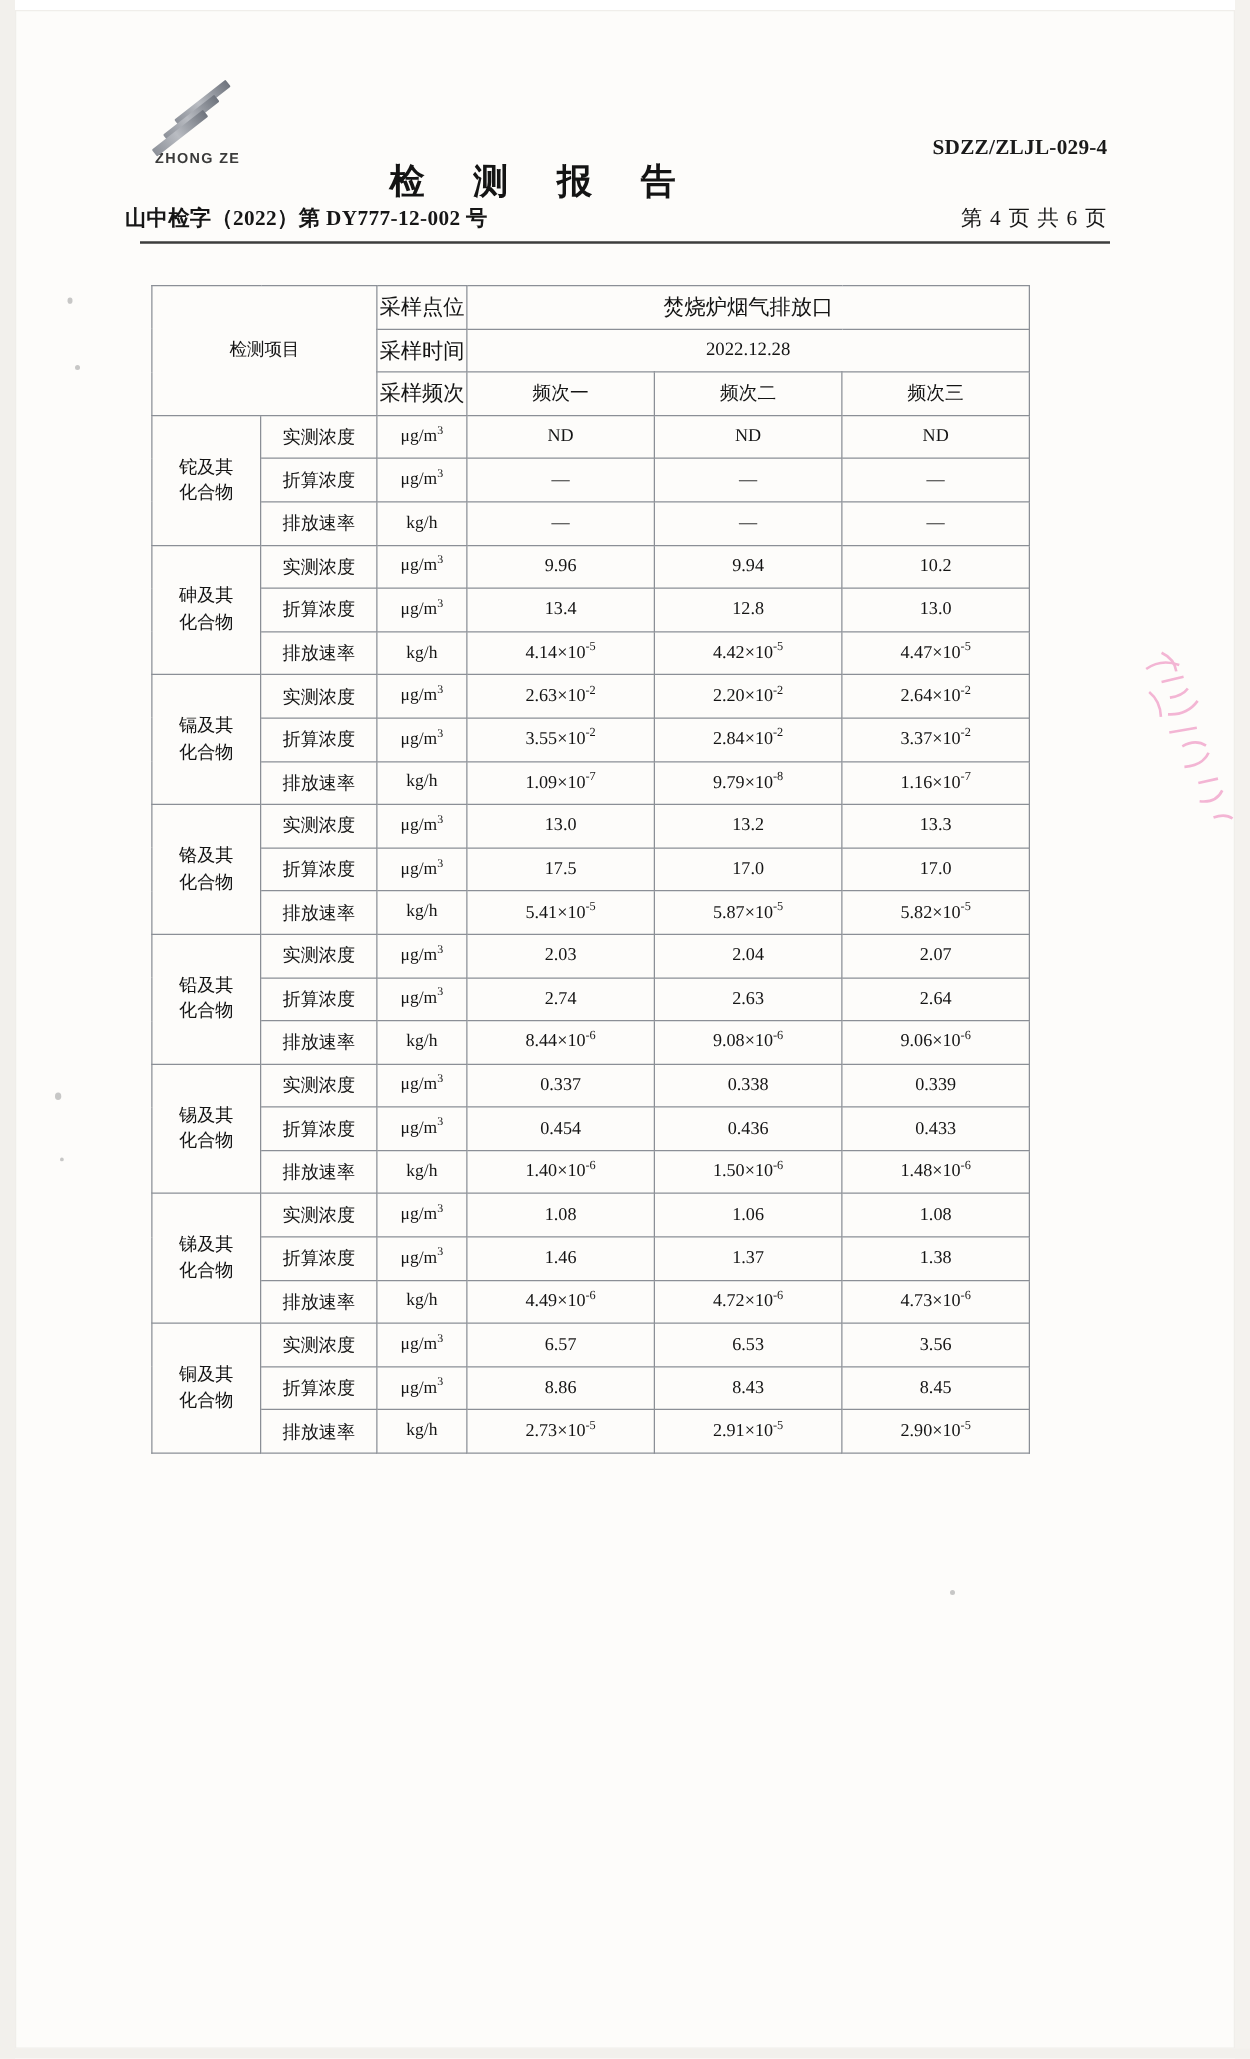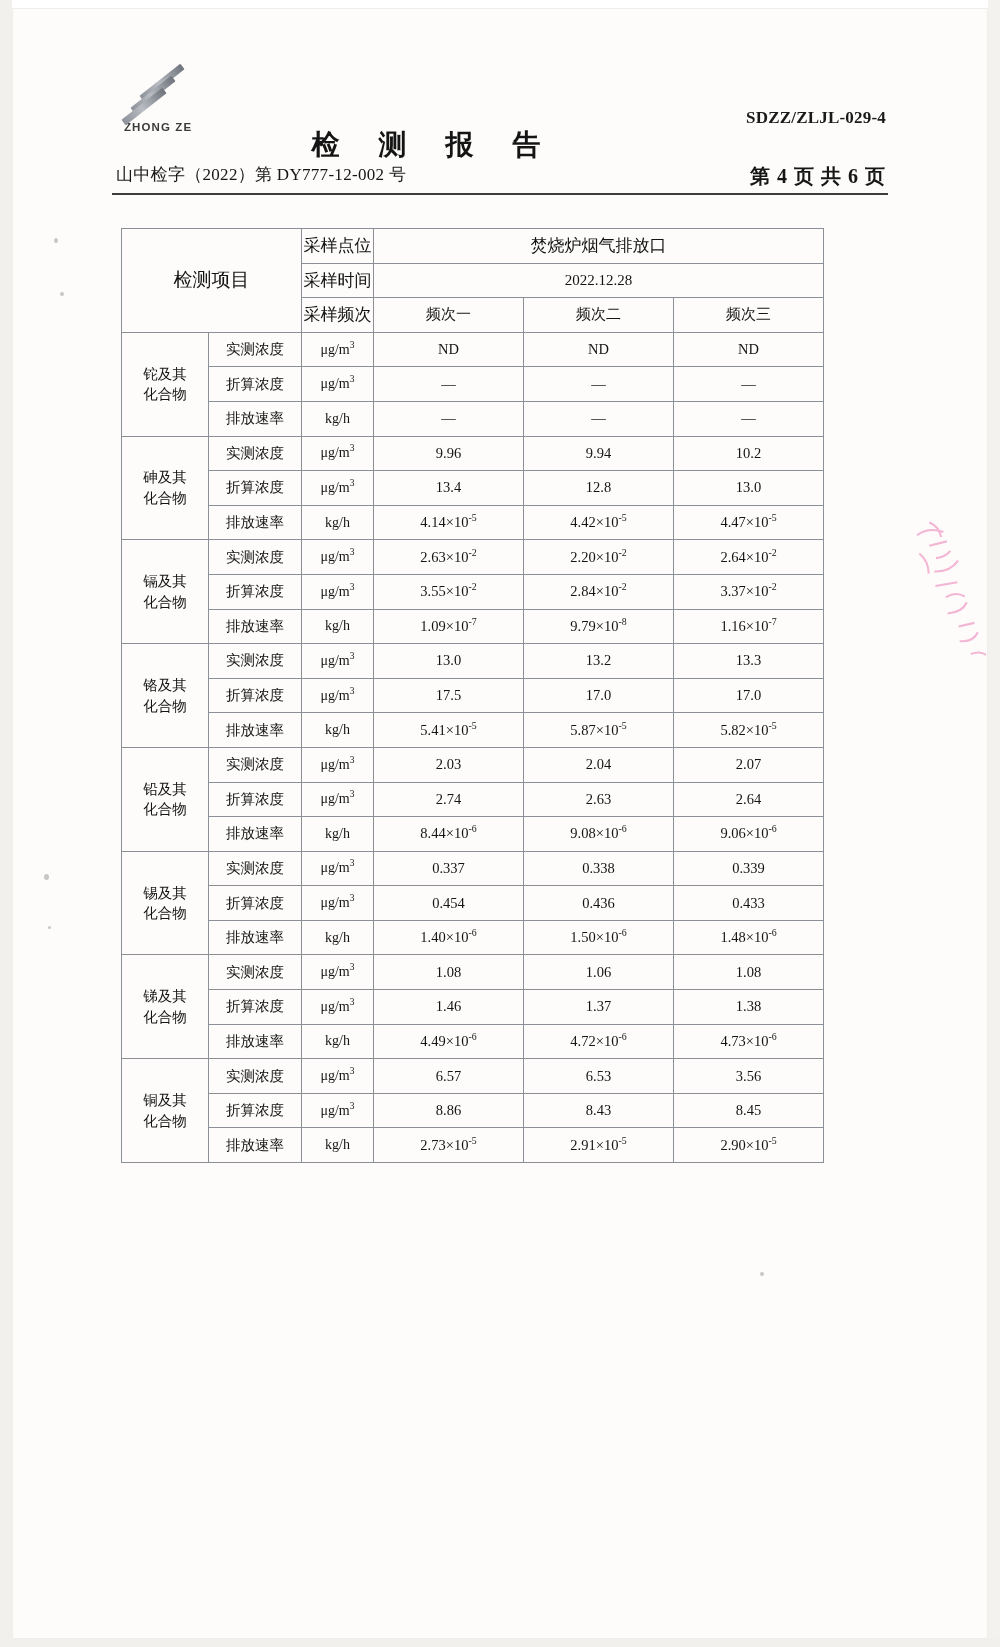--- a/index.html
+++ b/index.html
@@ -115,33 +115,33 @@
     text-align: center;
     font-size: 28px;
     font-weight: 700;
     letter-spacing: 16px;
     text-indent: 16px;
     color: #141414;
   }
 
   .doc-subline {
     position: absolute;
-    left: 116px;
+    left: 100px;
+    top: 163px;
+    font-size: 17px;
+    font-weight: 700;
+    color: #161616;
+    letter-spacing: 0.3px;
+  }
+  .doc-pageno {
+    position: absolute;
+    right: 114px;
     top: 163px;
     font-size: 17px;
     font-weight: 400;
-    color: #161616;
-    letter-spacing: 0.3px;
-  }
-  .doc-pageno {
-    position: absolute;
-    right: 114px;
-    top: 163px;
-    font-size: 20px;
-    font-weight: 700;
     color: #161616;
     letter-spacing: 1px;
   }
 
   .header-rule {
     position: absolute;
     left: 112px;
     top: 193px;
     width: 776px;
     height: 2px;
@@ -174,21 +174,21 @@
 
   .cell-item {
     font-size: 14.5px;
     line-height: 1.42;
   }
   .cell-param { font-size: 14.5px; }
   .cell-unit  { font-size: 14px; }
   .cell-val   { font-size: 14.5px; }
 
   .hdr-label {
-    font-size: 19px;
+    font-size: 14px;
   }
   .hdr-point {
     font-size: 17px;
     margin-left: 24px;
   }
   .hdr-date {
     font-size: 15px;
     font-weight: 400;
   }
   .hdr-freq {

